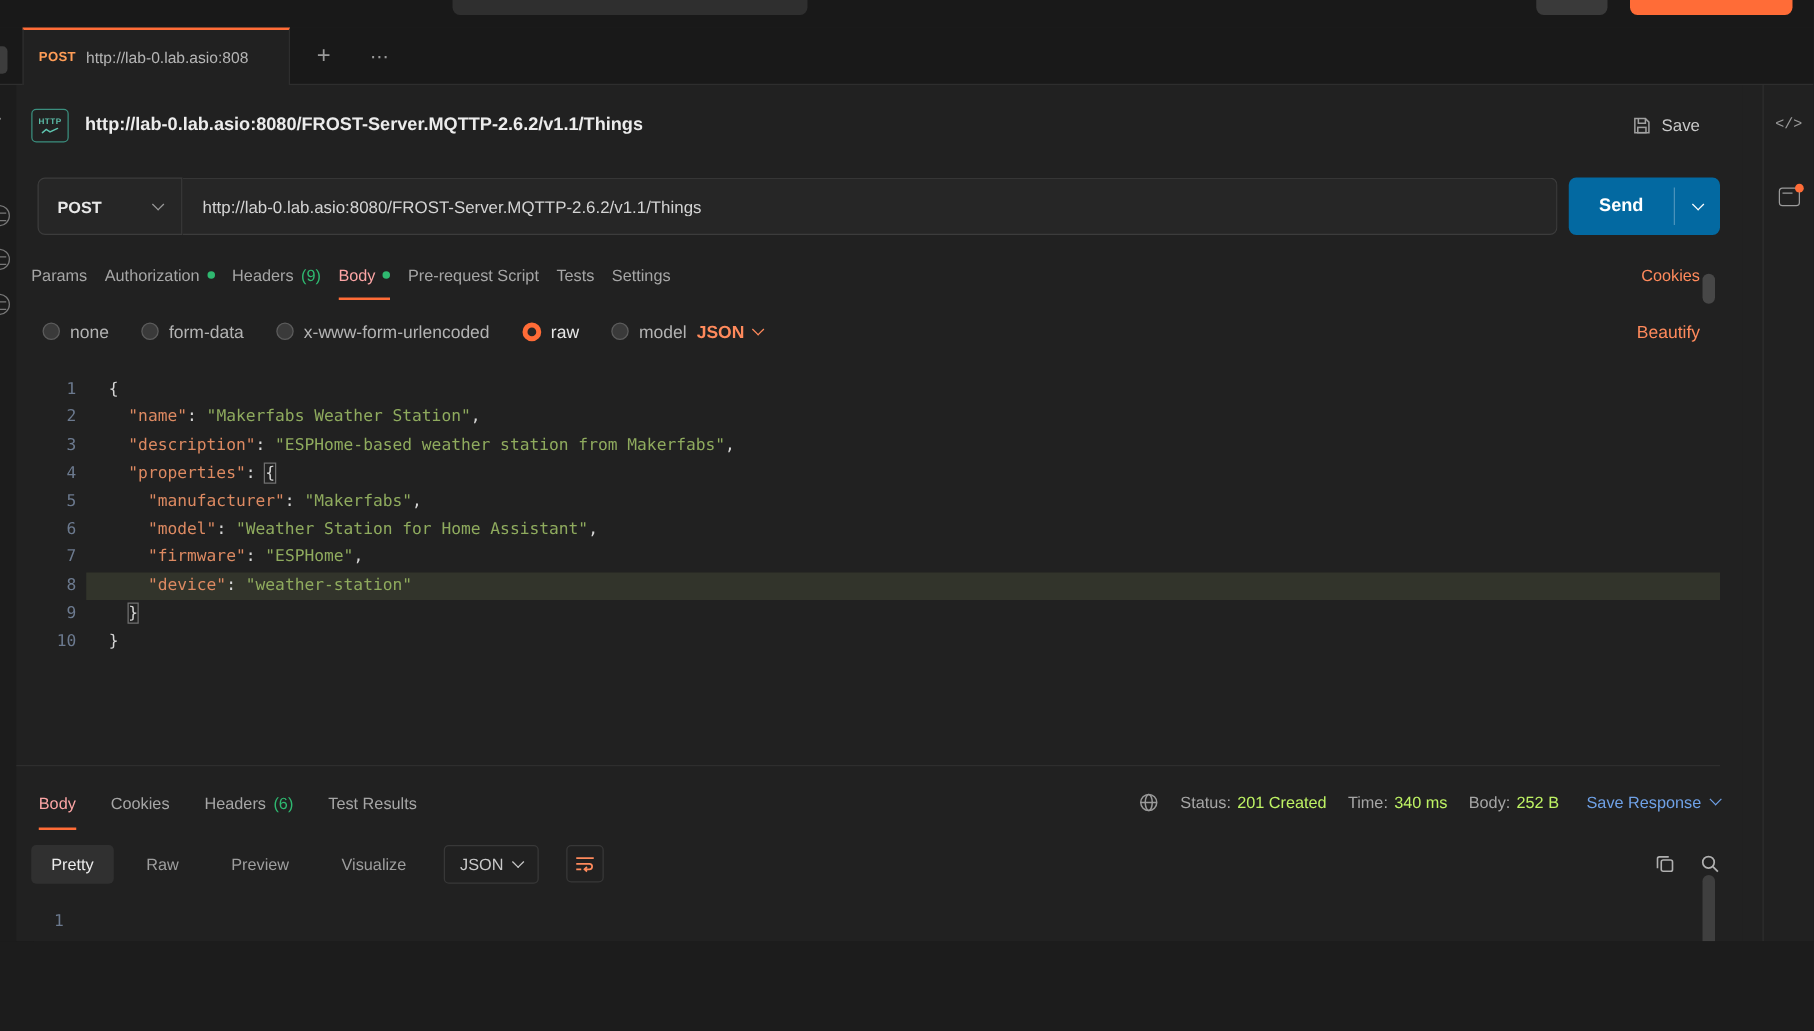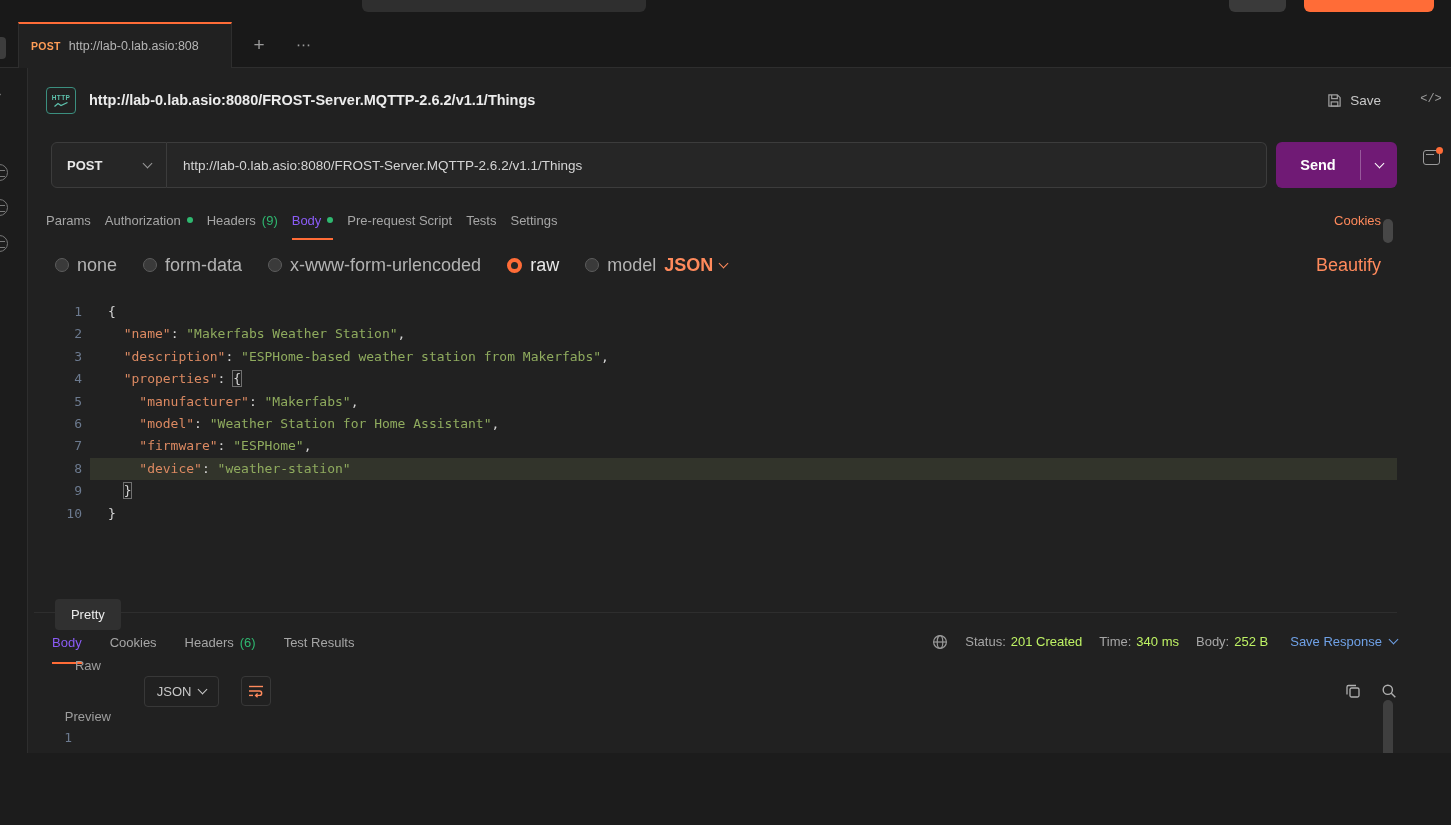--- a/index.html
+++ b/index.html
@@ -31,47 +31,47 @@
   .rail-icon::after { content:''; position:absolute; left:2px; right:2px; top:5px; border-top:1.6px solid #787878; border-bottom:1.6px solid #787878; height:5px; }
 
   
   .right-rail { position:absolute; left:1410px; top:68px; width:41px; height:757px; background:#212121; border-left:1px solid #2e2e2e; }
   .code-glyph { position:absolute; left:0; top:24px; width:100%; text-align:center; color:#9a9a9a; font-family:"Liberation Mono", monospace; font-size:12px; }
   .cookie-icon { position:absolute; left:12px; top:82px; width:17px; height:15px; border:1.6px solid #9a9a9a; border-radius:3px; }
   .cookie-icon::before { content:''; position:absolute; left:2px; top:3px; width:8px; border-top:1.6px solid #9a9a9a; }
   .cookie-dot { position:absolute; right:-4px; top:-4px; width:7px; height:7px; border-radius:50%; background:#ff6c37; }
 
   
-  .main { position:absolute; left:34px; top:68px; width:1381px; height:757px; background:#212121; }
+  .main { position:absolute; left:13px; top:68px; width:1381px; height:757px; background:#212121; }
 
   .req-title-row { position:absolute; left:0; top:10px; width:100%; height:44px; display:flex; align-items:center; padding:0 34px 0 12px; }
   .http-badge { width:30px; height:27px; border:1px solid #3b8f7f; border-radius:4px; display:flex; flex-direction:column; align-items:center; justify-content:center; gap:1px; flex:none; }
   .http-badge .bdg-txt { color:#5ec2ad; font-size:6.5px; font-weight:bold; letter-spacing:.4px; }
   .req-title { margin-left:13px; color:#ececec; font-size:14.5px; font-weight:600; white-space:nowrap; overflow:hidden; }
   .save-cluster { margin-left:auto; display:flex; align-items:center; gap:8px; color:#c9c9c9; font-size:13.5px; cursor:default; }
 
   .url-bar { position:absolute; left:17px; top:74px; right:18px; height:46px; display:flex; }
   .method-select { width:116px; background:#262626; border:1px solid #3c3c3c; border-radius:6px 0 0 6px; display:flex; align-items:center; justify-content:space-between; padding:0 15px; color:#e8e8e8; font-size:13px; font-weight:600; flex:none; }
   .method-select .chev { color:#9a9a9a; }
   .url-input { flex:1; background:#262626; border:1px solid #3c3c3c; border-left:none; border-radius:0 6px 6px 0; color:#d4d4d4; font-size:13.5px; padding:0 16px; margin-right:9px; outline:none; }
-  .send-btn { width:121px; background:#701a75; border-radius:6px; color:#fff; display:flex; align-items:stretch; flex:none; }
+  .send-btn { width:121px; background:#0369a1; border-radius:6px; color:#fff; display:flex; align-items:stretch; flex:none; }
   .send-label { flex:1; display:flex; align-items:center; justify-content:center; font-size:14.5px; font-weight:600; }
   .send-split { width:1px; background:rgba(255,255,255,.28); margin:8px 0; }
   .send-caret { width:36px; display:flex; align-items:center; justify-content:center; }
 
   .req-tabs-row { position:absolute; left:0; top:132px; right:0; height:40px; display:flex; align-items:center; padding:0 34px 0 12px; font-size:13px; color:#a6a6a6; }
   .req-tabs { display:flex; gap:14px; height:100%; }
   .rtab { position:relative; display:flex; align-items:center; gap:6px; height:100%; cursor:default; }
-  .rtab.active { color:#8b5cf6; }
+  .rtab.active { color:#fca5a5; }
   .rtab.active::after { content:''; position:absolute; left:0; right:0; bottom:0; height:2px; background:#ff6c37; }
   .dot { width:6px; height:6px; border-radius:50%; background:#2fb870; }
   .count { color:#2fb870; }
   .cookies-link { margin-left:auto; color:#ff8a5c; }
 
-  .body-modes-row { position:absolute; left:0; top:180px; right:0; height:34px; display:flex; align-items:center; padding:0 34px 0 21px; font-size:18px; color:#b3b3b3; }
+  .body-modes-row { position:absolute; left:0; top:180px; right:0; height:34px; display:flex; align-items:center; padding:0 34px 0 21px; font-size:14px; color:#b3b3b3; }
   .body-modes { display:flex; align-items:center; gap:26px; }
   .bmode { display:flex; align-items:center; gap:8px; }
   .radio { width:14px; height:14px; border-radius:50%; background:#3a3a3a; border:1px solid #5c5c5c; flex:none; }
   .bmode.selected .radio { background:#262626; border:4.5px solid #ff6c37; width:15px; height:15px; }
   .bmode.selected { color:#e8e8e8; }
   .lang-select { display:flex; align-items:center; gap:7px; margin-left:8px; color:#ff8a5c; font-weight:600; }
   .beautify-link { margin-left:auto; color:#ff8a5c; }
 
   
   .editor { position:absolute; left:0; top:228px; width:1363px; height:316px; font-family:"DejaVu Sans Mono", monospace; font-size:13px; line-height:22.4px; padding-top:5px; overflow:hidden; }
@@ -89,21 +89,21 @@
 
   
   .resp-header { position:absolute; left:0; top:552px; right:18px; height:44px; display:flex; align-items:center; padding-left:18px; font-size:13px; color:#a6a6a6; }
   .resp-tabs { display:flex; gap:28px; height:100%; }
   .resp-meta { margin-left:auto; display:flex; align-items:flex-start; }
   .meta-item { display:flex; align-items:center; gap:5px; margin-left:17px; }
   .meta-item .val { color:#bef264; }
   .save-response { margin-left:22px; display:flex; align-items:center; gap:8px; color:#6fa1e6; }
 
   .resp-toolbar { position:absolute; left:0; top:602px; right:18px; height:42px; display:flex; align-items:center; padding-left:12px; font-size:13px; color:#9e9e9e; }
-  .resp-views { display:flex; gap:20px; align-items:center;flex-direction:column; }
+  .resp-views { display:flex; gap:10px; align-items:center; }
   .vtab { padding:8px 16px; border-radius:4px; }
   .vtab.active { background:#303030; color:#ececec; }
   .resp-lang { margin-left:14px; display:flex; align-items:center; gap:8px; padding:7px 12px; border:1px solid #383838; border-radius:4px; color:#c9c9c9; }
   .wrap-btn { margin-left:22px; width:30px; height:30px; border:1px solid #383838; border-radius:4px; display:flex; align-items:center; justify-content:center; }
   .resp-right-icons { margin-left:auto; display:flex; align-items:center; gap:20px; color:#b0b0b0; }
 
   .resp-body { position:absolute; left:0; top:648px; right:18px; bottom:0; font-family:"DejaVu Sans Mono", monospace; font-size:13px; color:#6c7a8f; }
   .resp-ln { position:absolute; left:0; top:14px; width:46px; text-align:right; padding-right:8px; }
   .resp-thumb { position:absolute; left:1349px; top:632px; width:10px; height:125px; background:#3f3f3f; border-radius:5px; }
 

